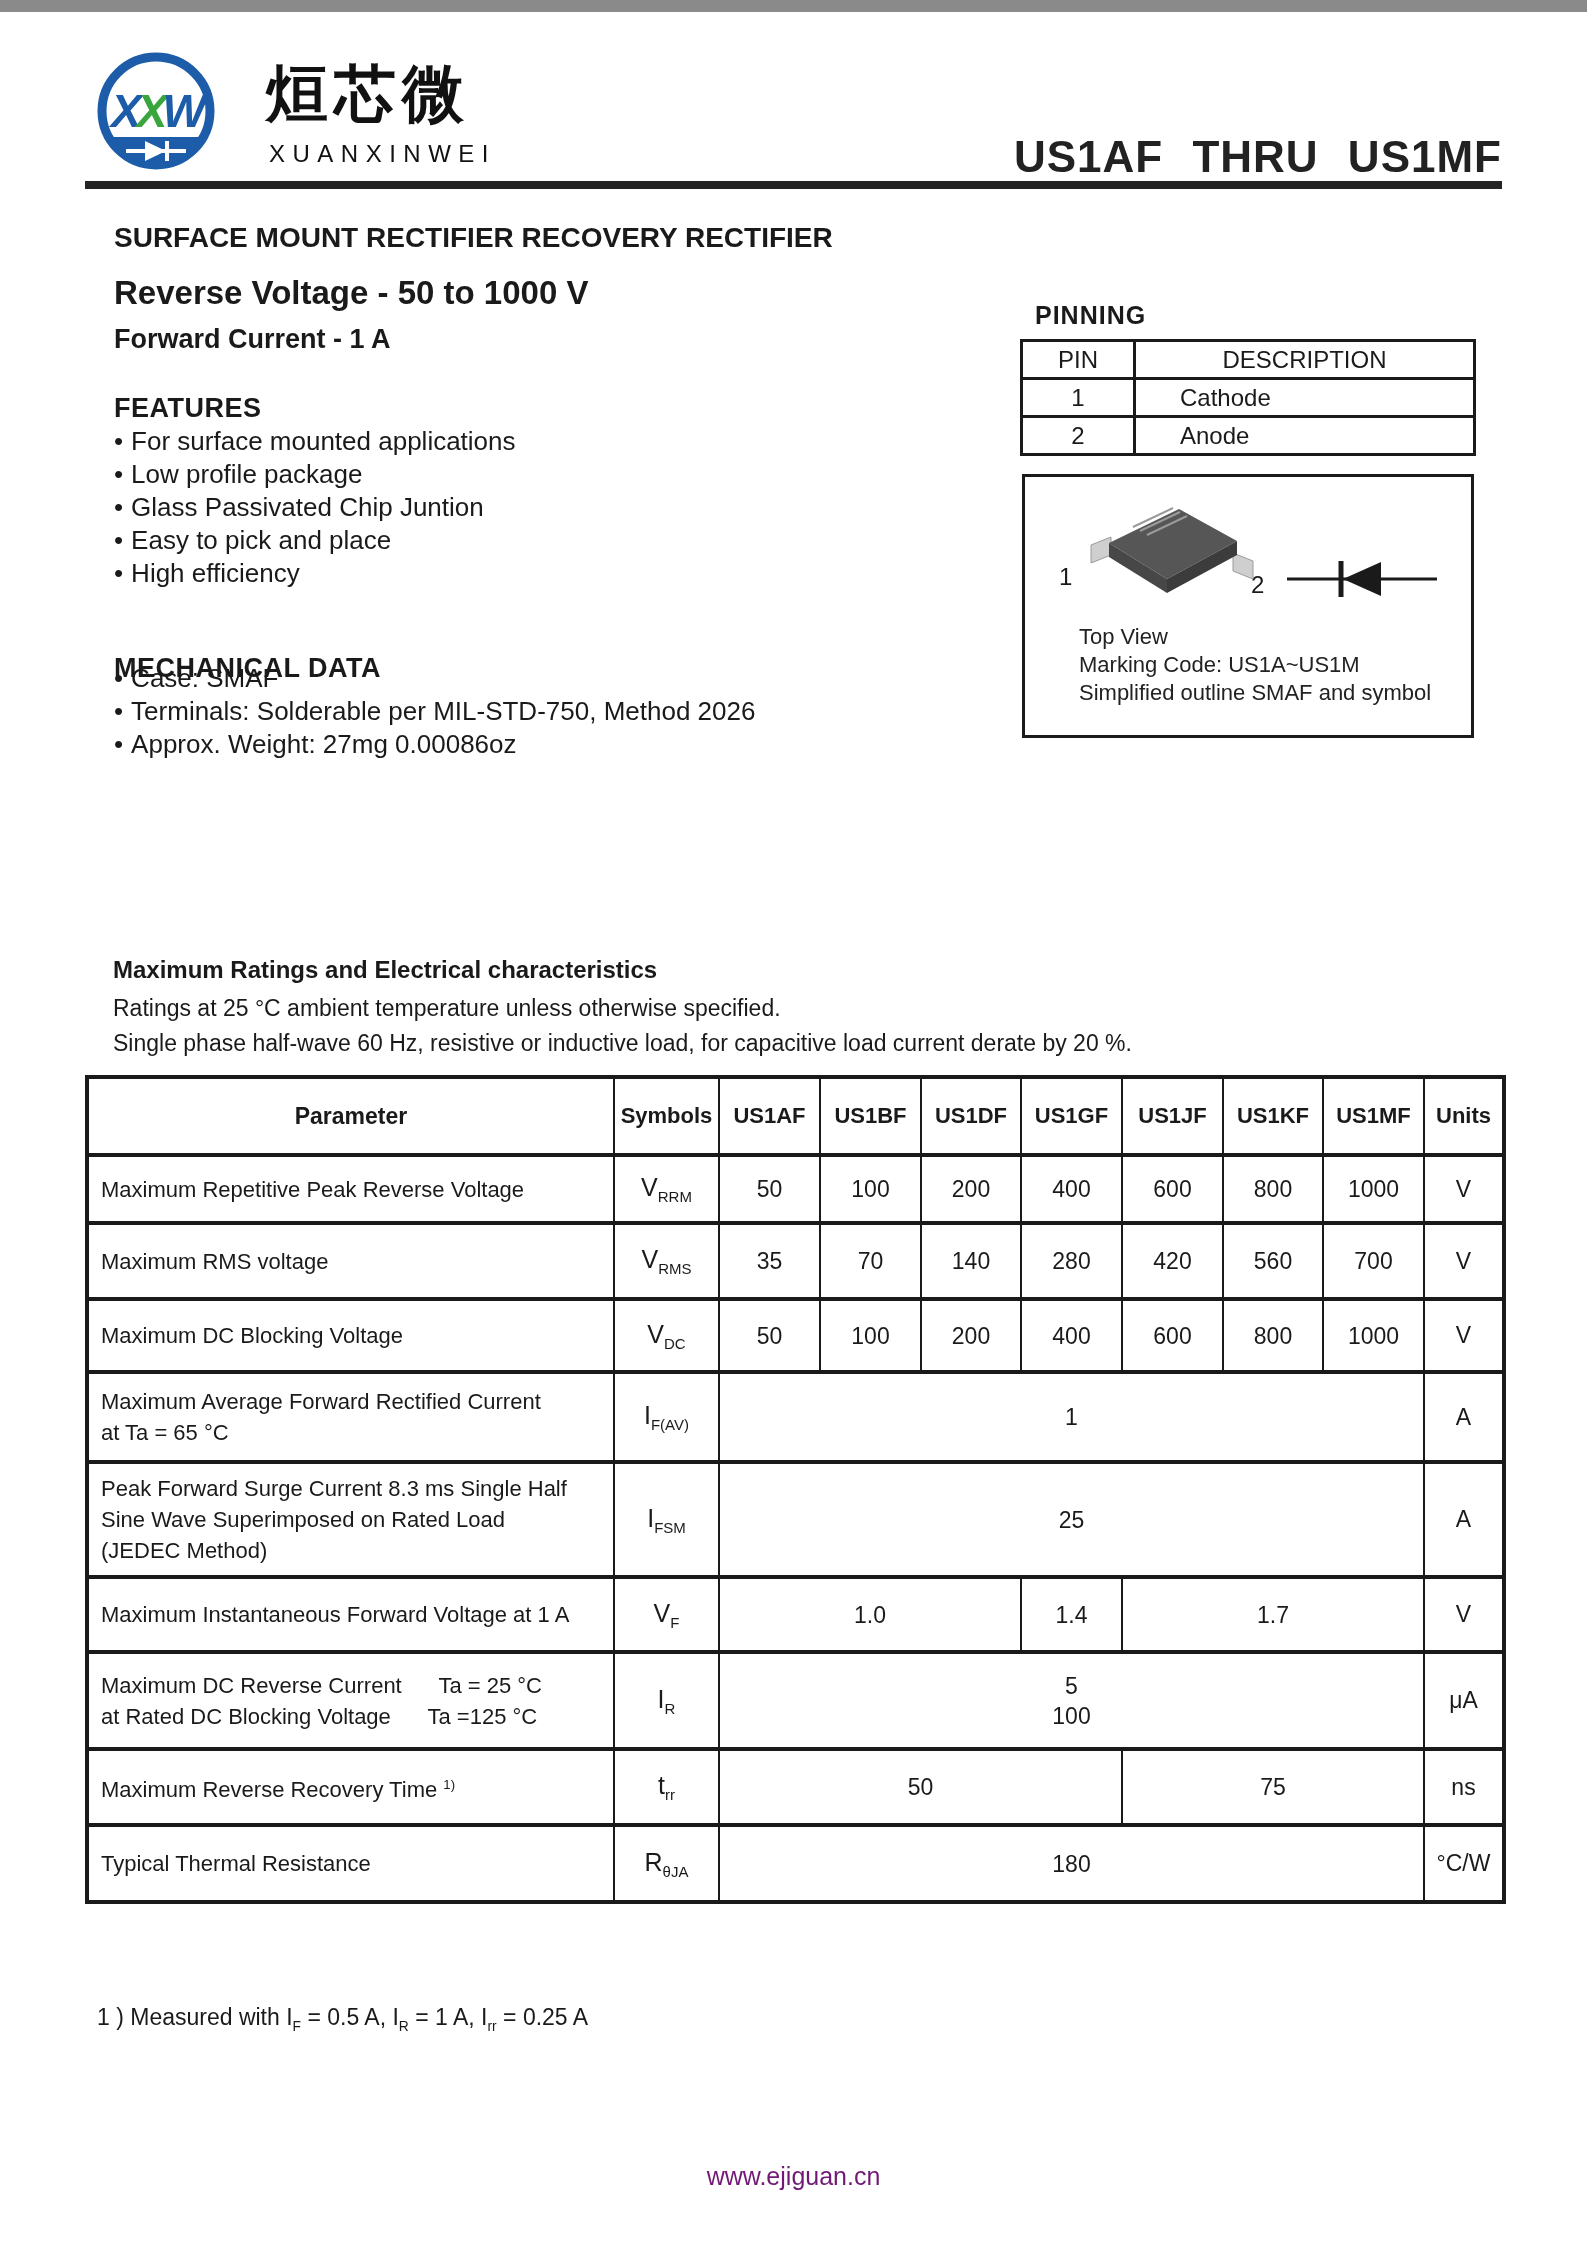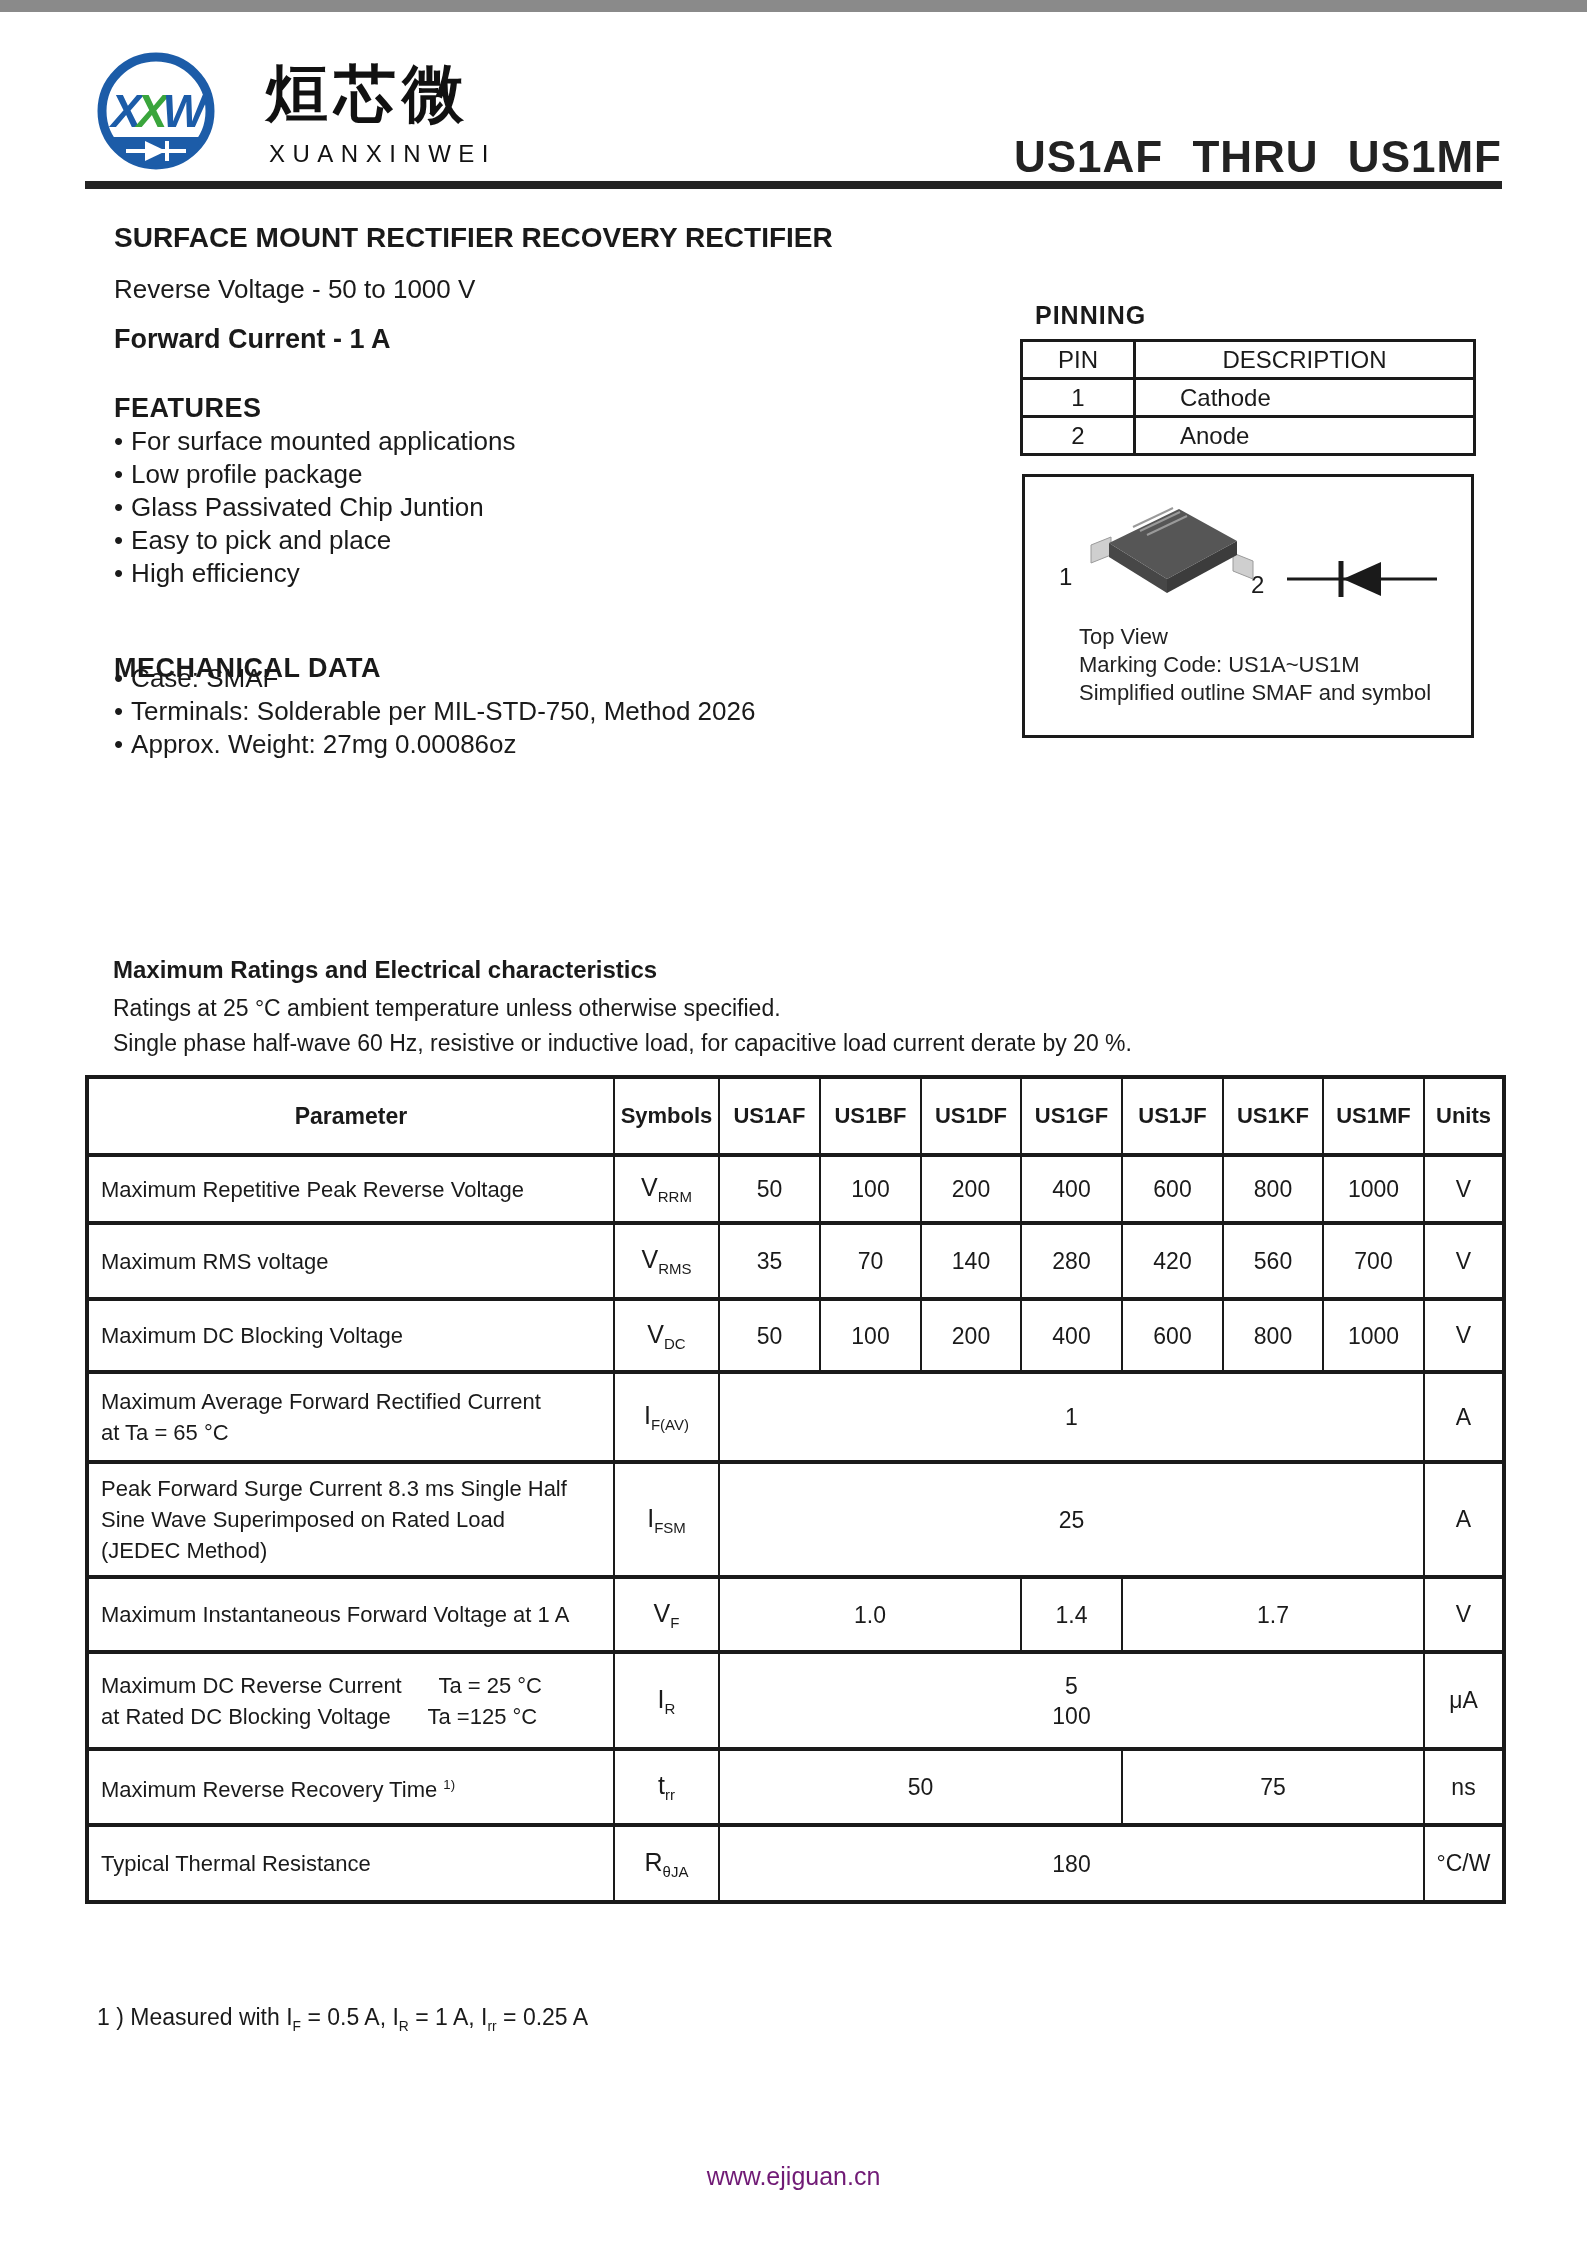--- a/index.html
+++ b/index.html
@@ -8,21 +8,21 @@
 
   
   .logo-svg { position:absolute; left:90px; top:36px; }
   .logo-cn { position:absolute; left:266px; top:40px; font-size:62px; font-weight:bold; letter-spacing:6px; color:#111; }
   .logo-latin { position:absolute; left:269px; top:128px; font-size:24px; font-weight:500; letter-spacing:7.5px; color:#111; }
   .doc-title { position:absolute; right:85px; top:120px; font-size:44px; font-weight:bold; color:#222; word-spacing:16px; letter-spacing:1px; }
   .title-rule { position:absolute; left:85px; top:169px; width:1417px; height:8px; background:#242424; }
 
   
   .intro-heading { position:absolute; left:114px; top:210px; font-size:28px; font-weight:bold; }
-  .intro-line1 { position:absolute; left:114px; top:262px; font-size:26px; font-weight:normal; }
+  .intro-line1 { position:absolute; left:114px; top:262px; font-size:33px; font-weight:bold; }
   .intro-line2 { position:absolute; left:114px; top:312px; font-size:27px; font-weight:bold; }
 
   
   .features-heading { position:absolute; left:114px; top:381px; font-size:27px; font-weight:bold; letter-spacing:.5px; }
   .features-list { position:absolute; left:114px; top:413px; list-style:none; }
   .features-list li, .mech-list li { font-size:26px; line-height:33px; white-space:nowrap; }
   .bullet { margin-right:8px; }
   .mech-heading { position:absolute; left:114px; top:641px; font-size:27px; font-weight:bold; letter-spacing:.5px; }
   .mech-list { position:absolute; left:114px; top:650px; list-style:none; }
 

